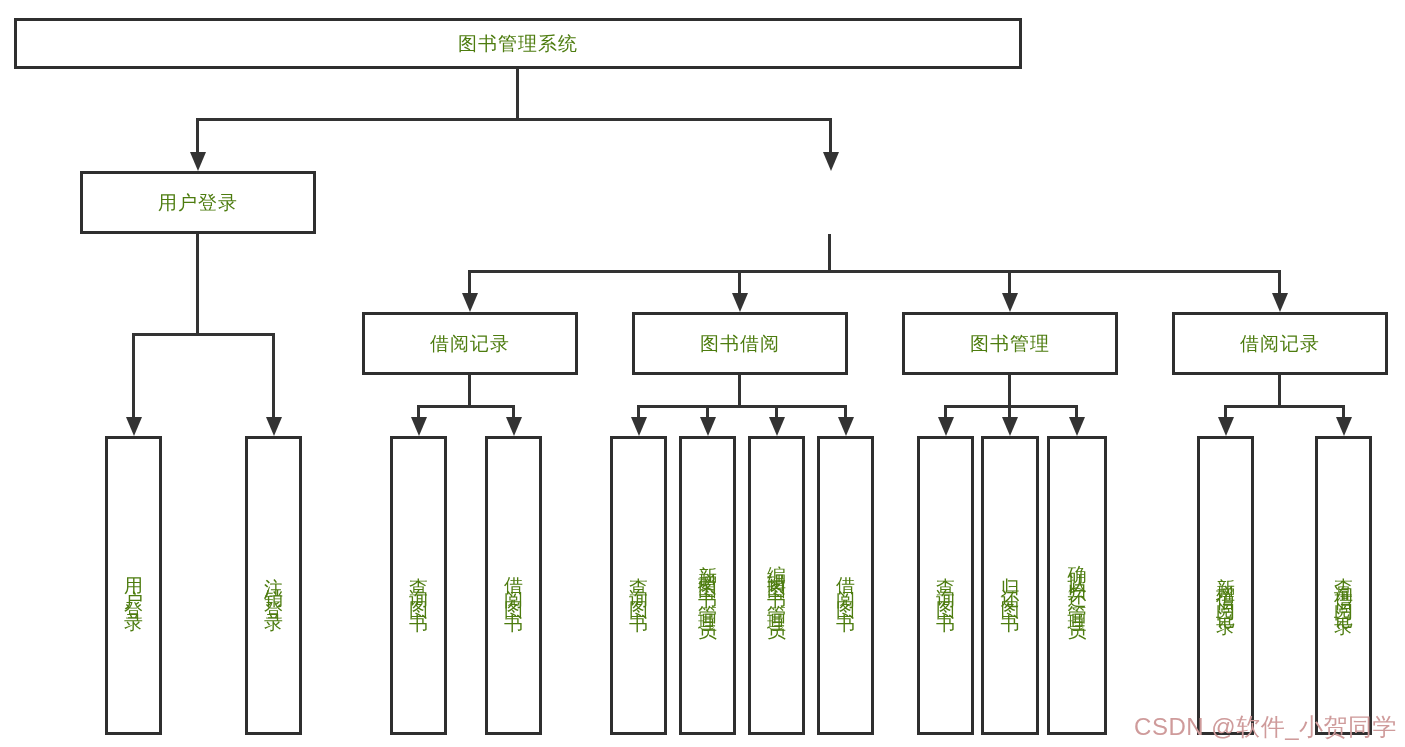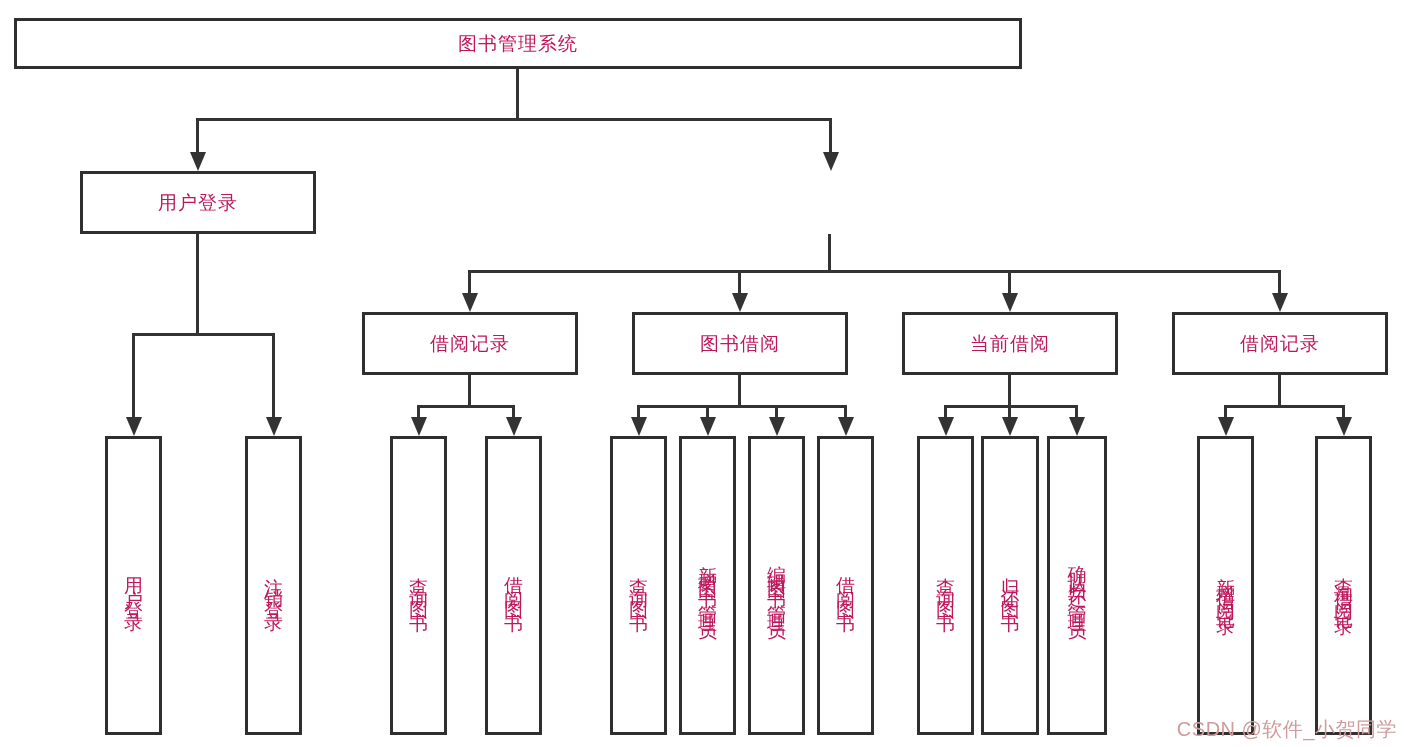--- a/index.html
+++ b/index.html
@@ -17,21 +17,21 @@
   }
   .node {
     position: absolute;
     box-sizing: border-box;
     border: 3px solid #2f2f2f;
     background: #ffffff;
     display: flex;
     align-items: center;
     justify-content: center;
     font-size: 19px;
-    color: #be185d;
+    color: #4d7c0f;
     letter-spacing: 1px;
     text-align: center;
   }
   .leaf {
     writing-mode: vertical-rl;
     text-orientation: mixed;
     font-size: 19px;
     letter-spacing: 12px;
   }
   .leaf.tall { letter-spacing: 8px; }
@@ -76,21 +76,21 @@
   .n-b4 { left: 817px;  top: 436px; width: 57px; height: 299px; }
   .n-c1 { left: 917px;  top: 436px; width: 57px; height: 299px; }
   .n-c2 { left: 981px;  top: 436px; width: 58px; height: 299px; }
   .n-c3 { left: 1047px; top: 436px; width: 60px; height: 299px; }
   .n-d1 { left: 1197px; top: 436px; width: 57px; height: 299px; }
   .n-d2 { left: 1315px; top: 436px; width: 57px; height: 299px; }
   #watermark {
     position: absolute;
     right: 8px;
     bottom: 4px;
-    font-size: 20px;
+    font-size: 24px;
     letter-spacing: 0.5px;
     color: #cf9b9b;
     white-space: nowrap;
   }
 </style>
 </head>
 <body>
 
 <div id="canvas">
 
@@ -102,21 +102,21 @@
     <span>用户登录</span>
   </div>
 
   <div class="node n-l3a">
     <span>借阅记录</span>
   </div>
   <div class="node n-l3b">
     <span>图书借阅</span>
   </div>
   <div class="node n-l3c">
-    <span>当前借阅</span>
+    <span>图书管理</span>
   </div>
   <div class="node n-l3d">
     <span>借阅记录</span>
   </div>
 
   <div class="node leaf n-u1">
     <span>用户登录</span>
   </div>
   <div class="node leaf n-u2">
     <span>注销登录</span>

